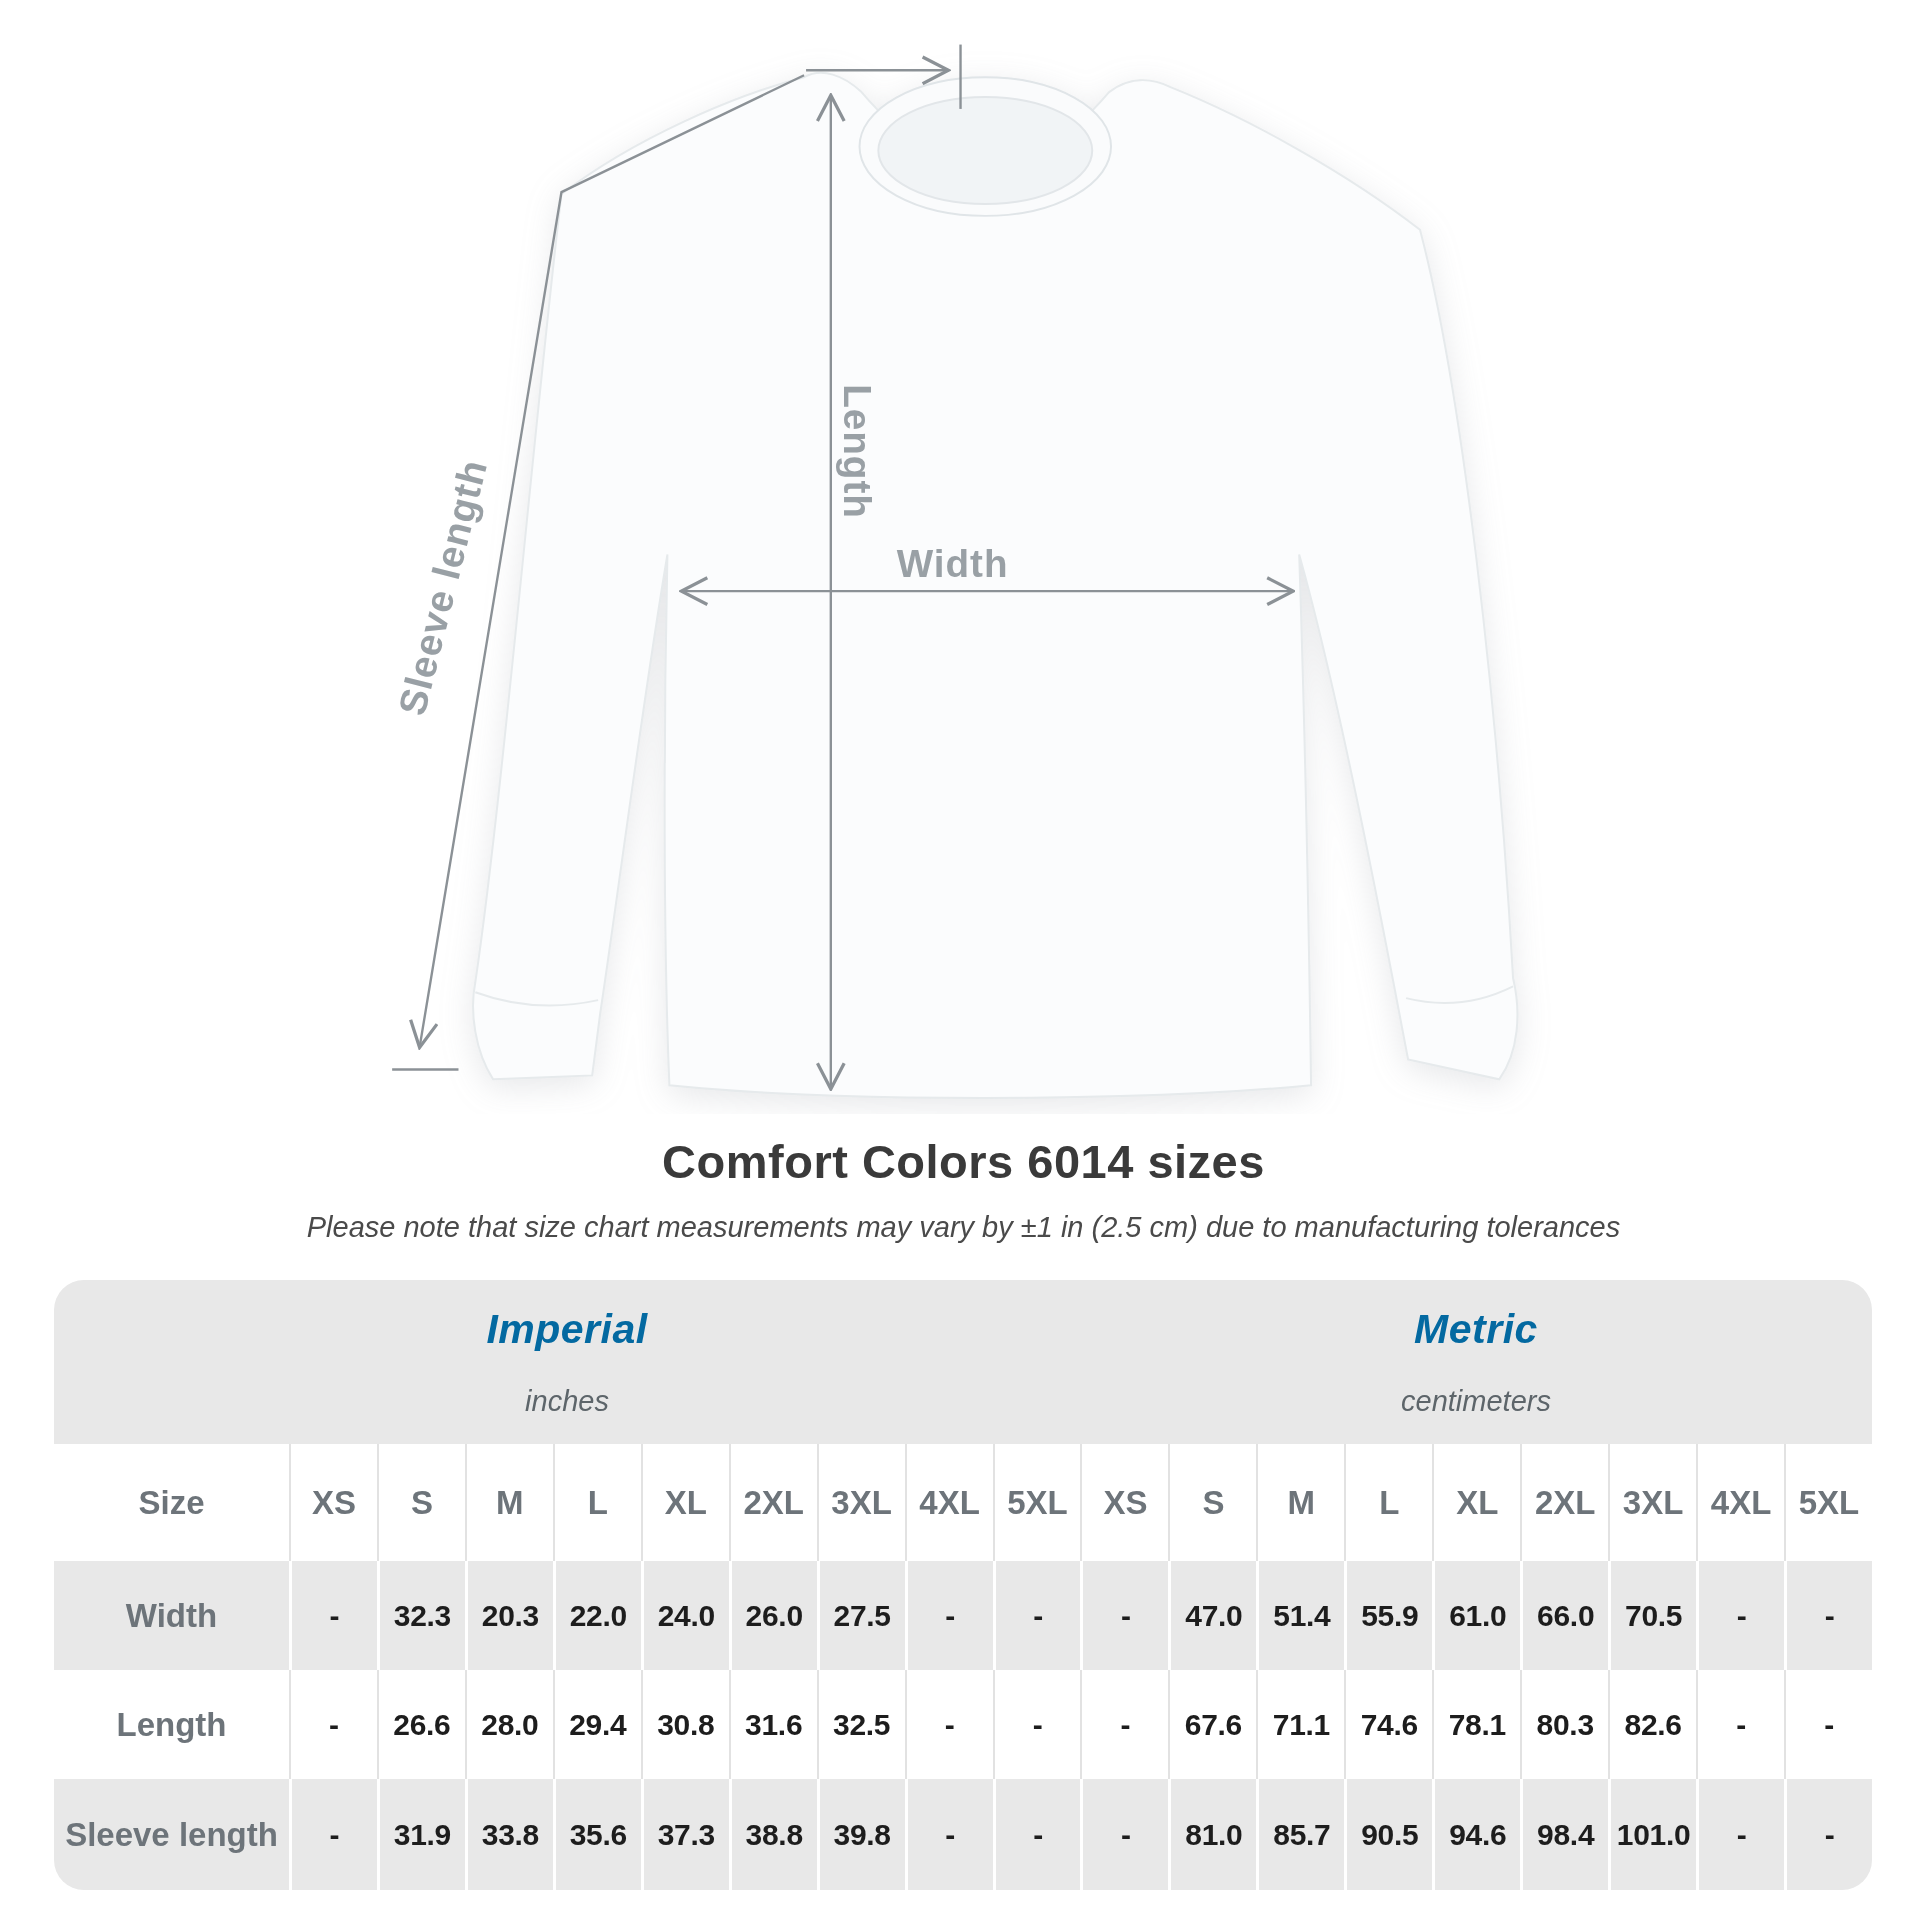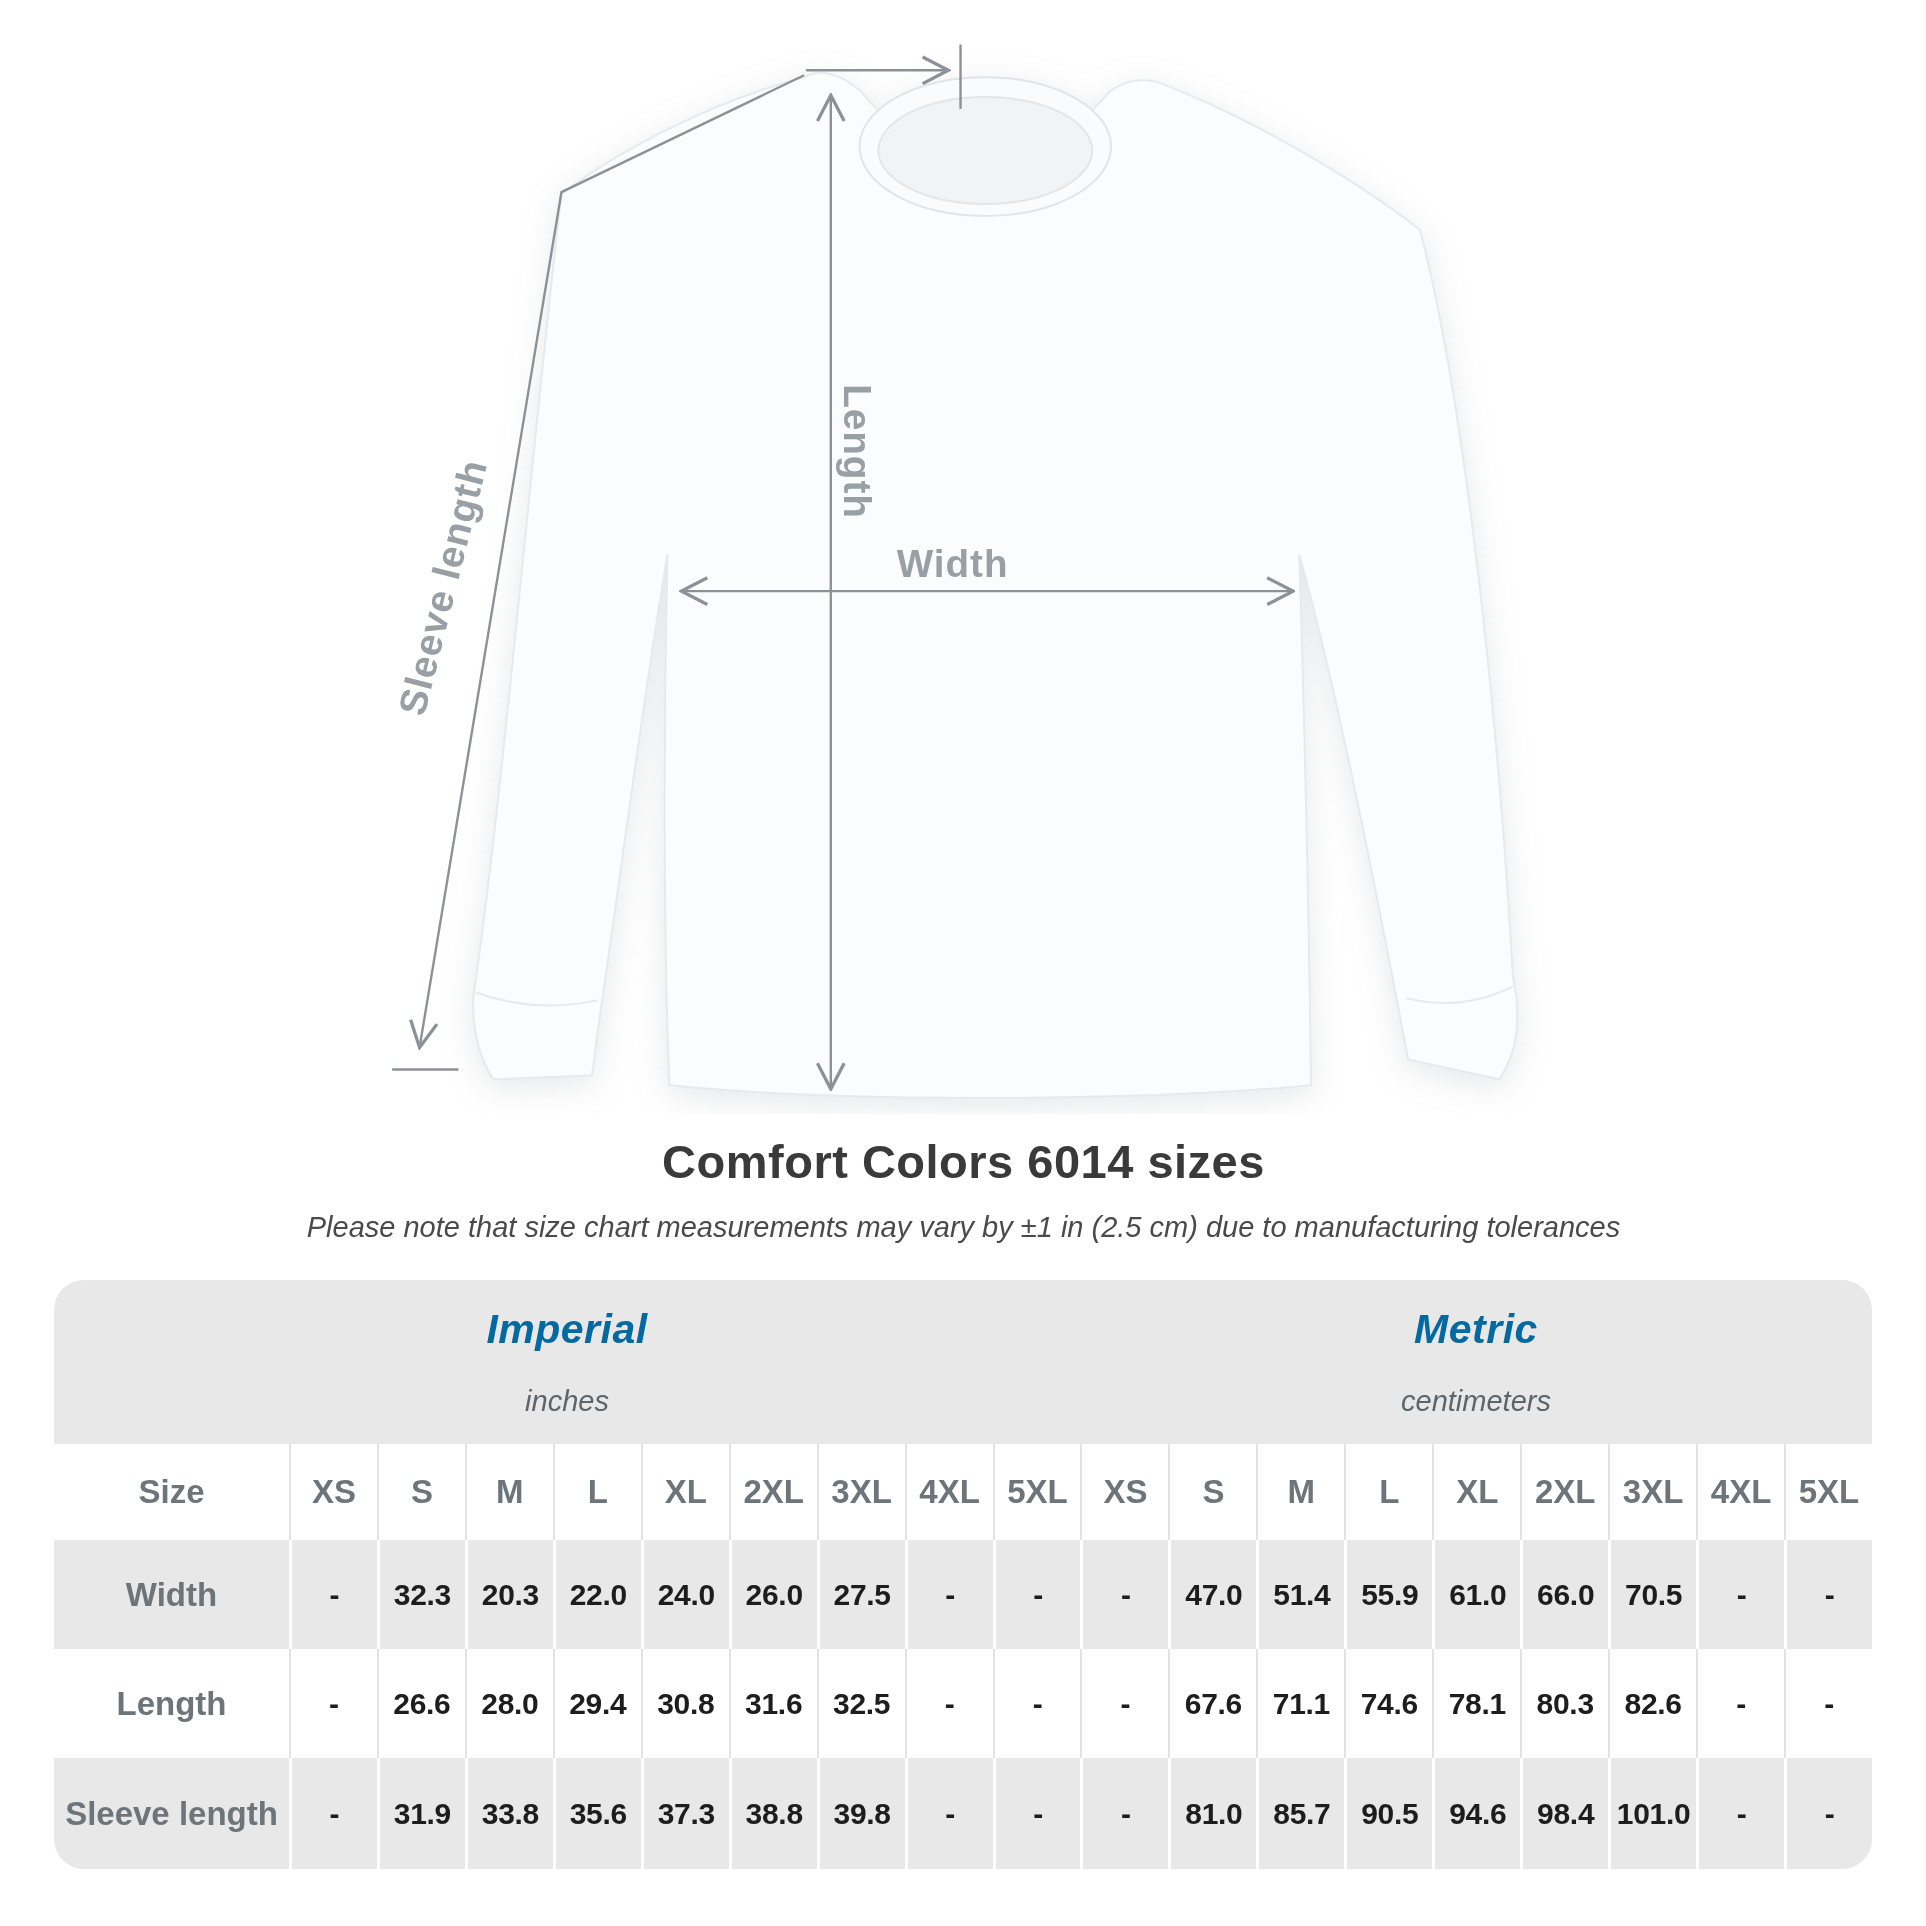--- a/index.html
+++ b/index.html
@@ -22,21 +22,21 @@
     width:1818px;margin:36px 0 0 54px;border-radius:30px;overflow:hidden;
   }
   .unit-band{display:flex;height:164px;background:#e8e8e8;}
   .unit-cell{display:flex;flex-direction:column;align-items:center;justify-content:center;}
   .unit-cell.left{flex:0 0 1026px;}
   .unit-cell.right{flex:1;}
   .unit-name{font-size:41px;font-weight:bold;font-style:italic;color:#0369a1;letter-spacing:0.5px;}
   .unit-sub{margin-top:32px;font-size:29px;font-style:italic;color:#5d656a;}
   .grid-row{display:grid;grid-template-columns:235px repeat(18,1fr);}
   .grid-row .cell{display:flex;align-items:center;justify-content:center;}
-  .row-header{height:96px;background:#ffffff;}
+  .row-header{height:117px;background:#ffffff;}
   .row-data{height:109px;}
   .row-data.last{height:111px;}
   .row-white{background:#ffffff;}
   .row-gray{background:#e8e8e8;}
   .row-header .cell + .cell,
   .row-white  .cell + .cell{border-left:2px solid #e2e2e2;text-align:center;}
   .row-gray   .cell + .cell{border-left:3px solid #ffffff;}
   .cell.hdr{font-size:33px;font-weight:bold;color:#6d747a;}
   .cell.lbl{font-size:33px;font-weight:bold;color:#6d747a;}
   .cell.num{font-size:30px;font-weight:600;color:#1d1d1d;letter-spacing:-0.3px;}

